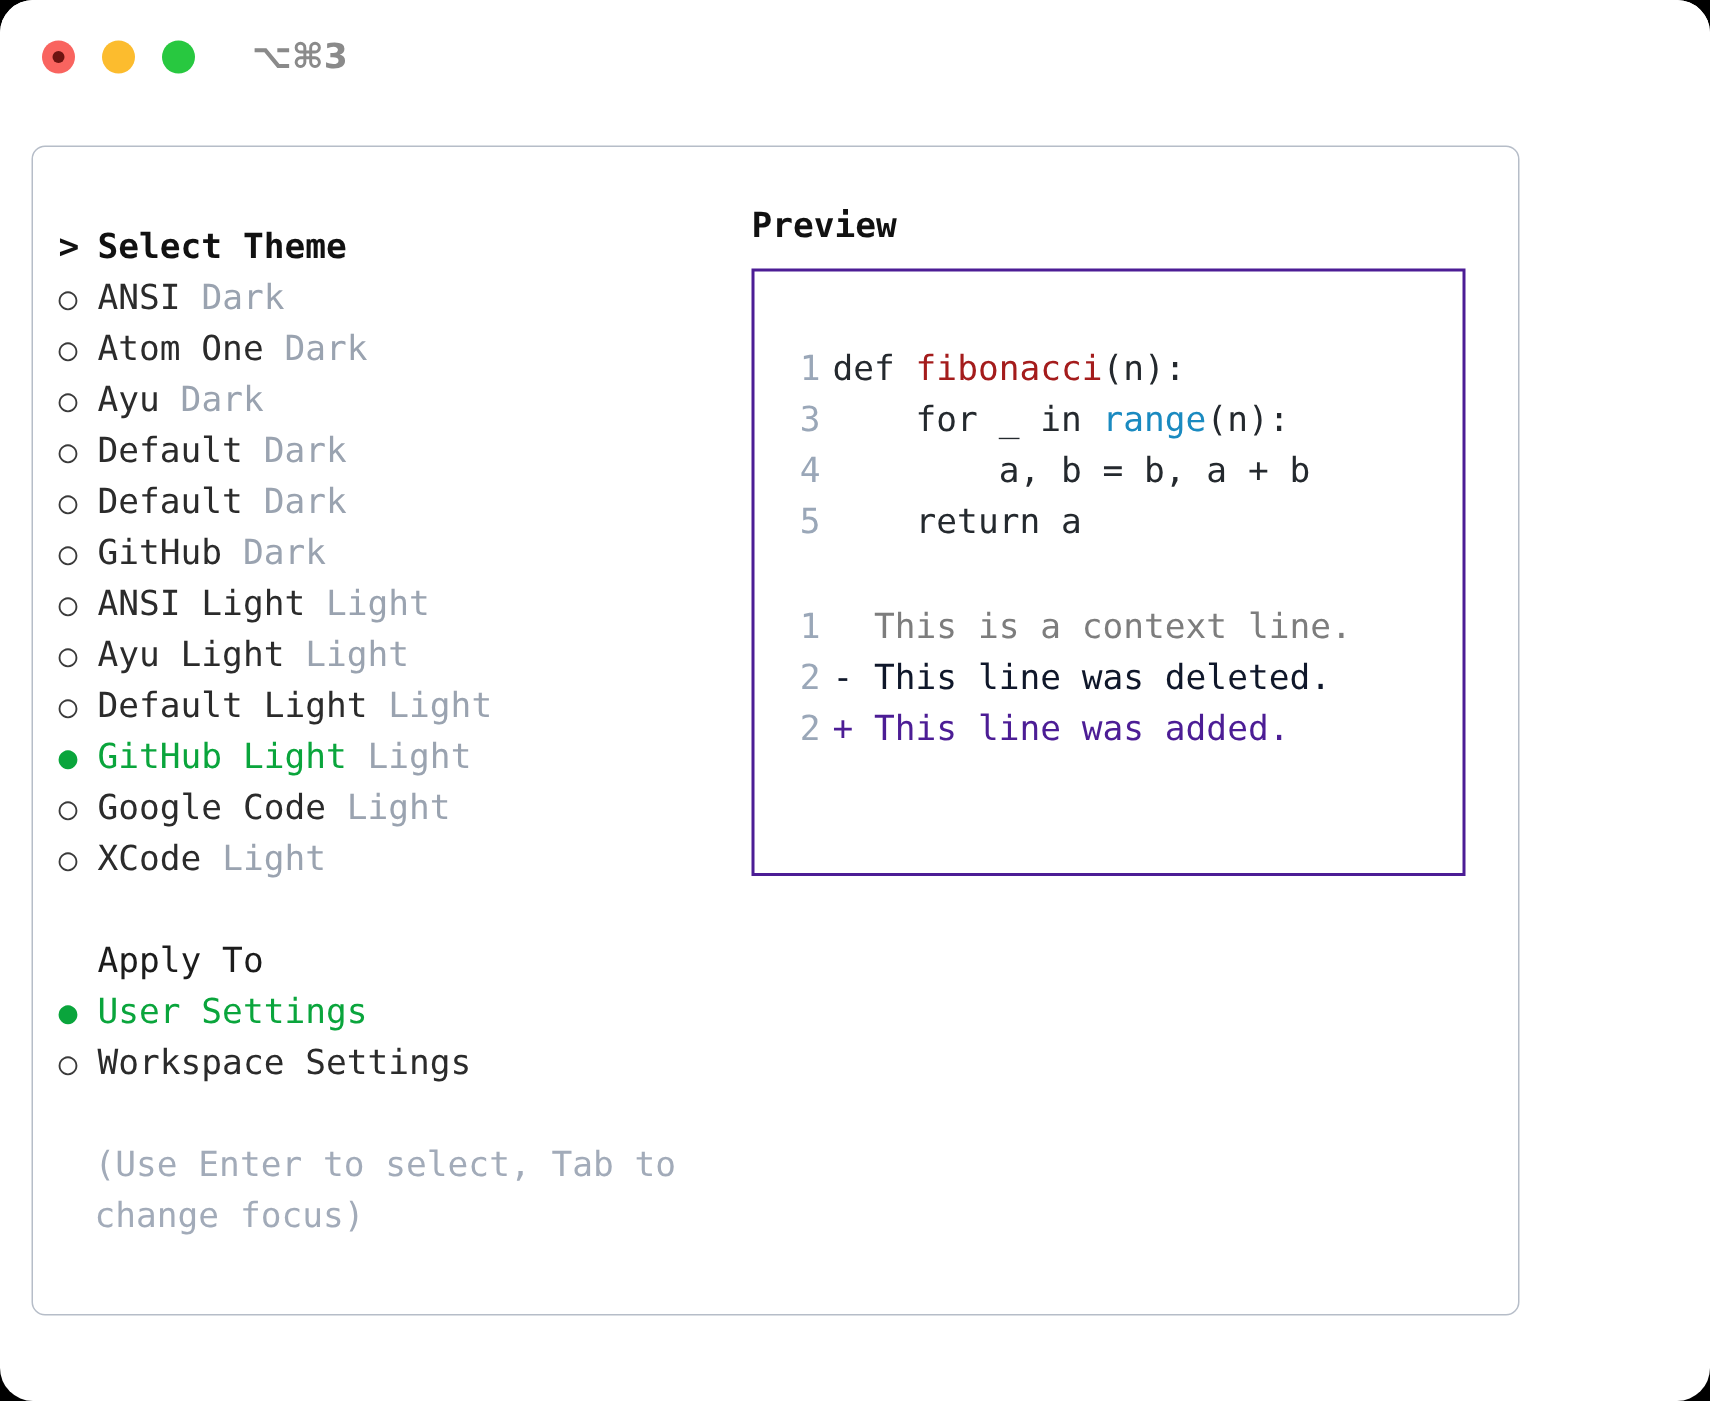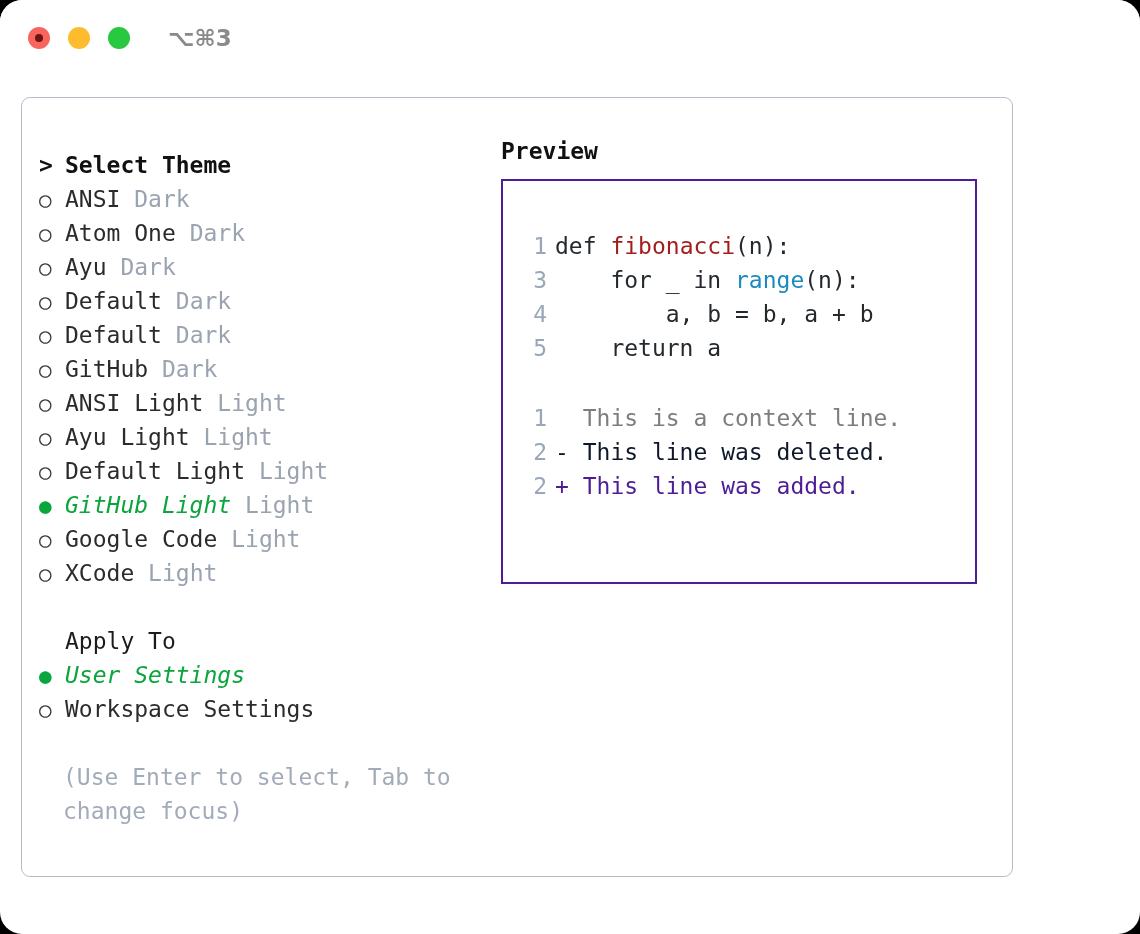--- a/index.html
+++ b/index.html
@@ -105,21 +105,21 @@
     display: inline-block;
     width: 26px;
     flex: 0 0 26px;
     font-size: 21px;
     color: #3a3a3a;
   }
   .bullet.sel {
     color: #0aa53c;
     font-size: 21px;
   }
-  .row.selected .label { color: #0aa53c; font-style: italic; }
+  .row.selected .label { color: #0aa53c; }
 
   .header-row {
     font-weight: 700;
     color: #111111;
     font-size: 23px;
   }
   .header-row .bullet { color: #111111; font-weight: 700; font-size: 23px; }
 
   .label { }
   .suffix { color: #9aa3b0; }

